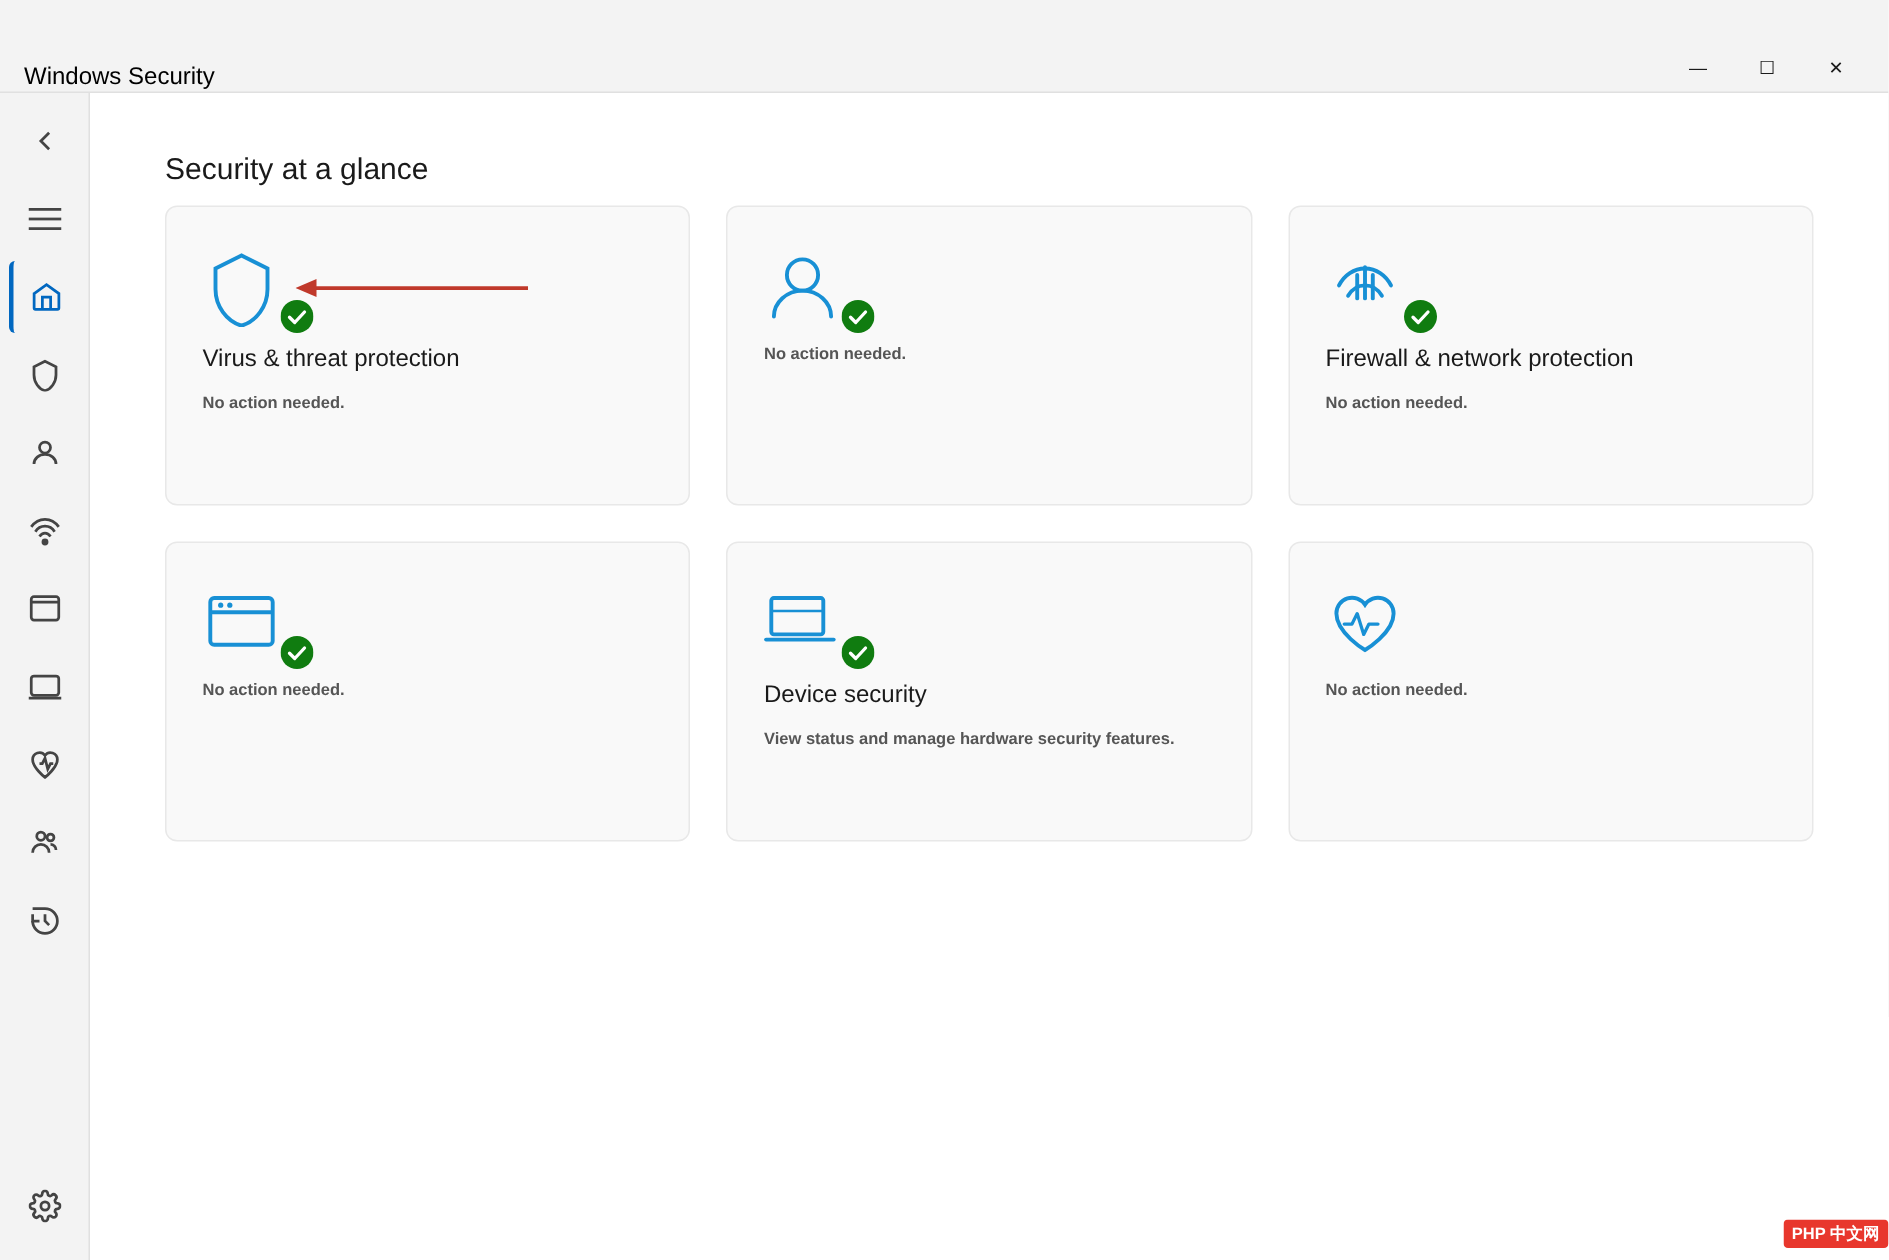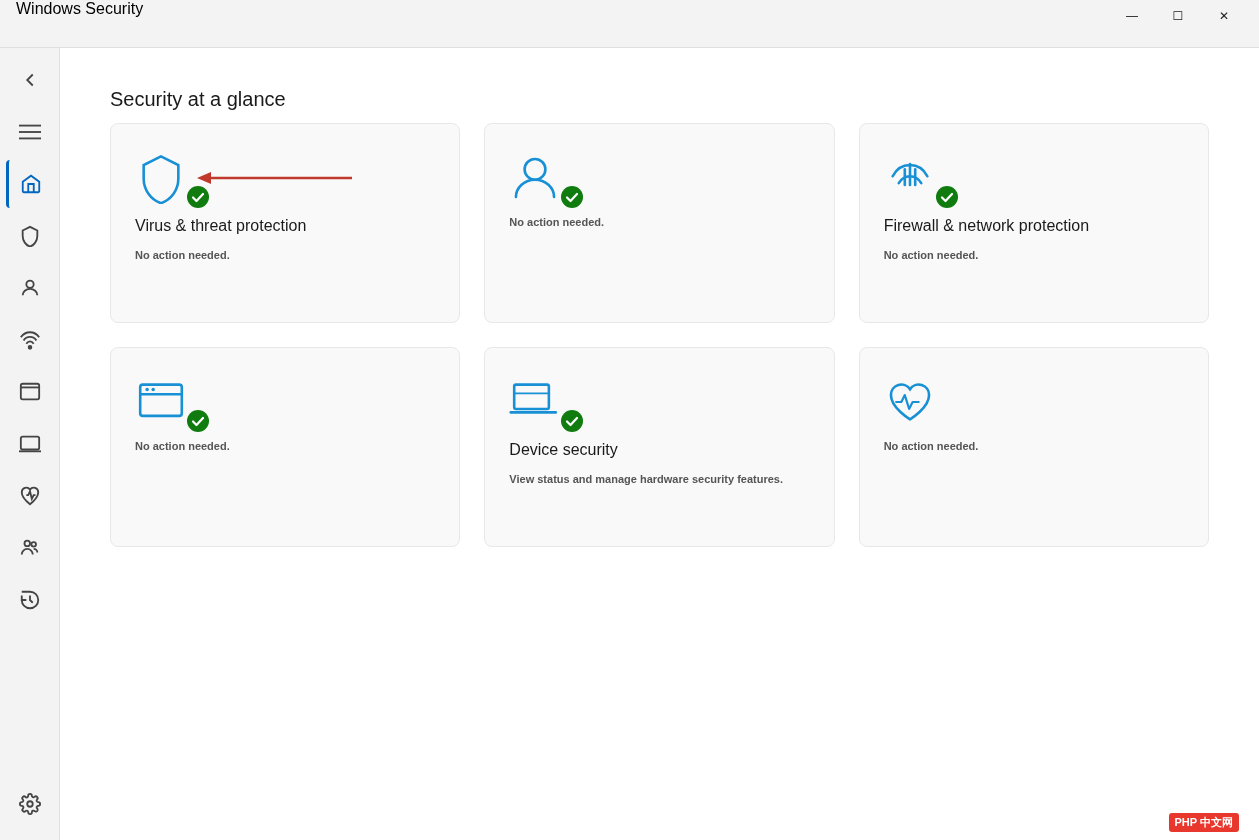--- a/index.html
+++ b/index.html
@@ -1,21 +1,21 @@
 <!DOCTYPE html>
 <html><head>
   <meta charset="utf-8">
   <style>
     * { margin: 0; padding: 0; box-sizing: border-box; }
     body { font-family: 'Segoe UI', sans-serif; background: #f3f3f3; width: 1259px; height: 840px; overflow: hidden; display: flex; flex-direction: column; }
 
     
     .title-bar {
-      display: flex; align-items: flex-start; justify-content: space-between;
-      background: #f3f3f3; height: 48px; padding: 0 12px 0 16px;
+      display: flex; align-items: flex-end; justify-content: space-between;
+      background: #f3f3f3; height: 62px; padding: 0 12px 0 16px;
       border-bottom: 1px solid #e0e0e0;
     }
     .title-bar-left { display: flex; align-items: center; gap: 8px; }
     .title-bar-controls { display: flex; gap: 0; }
     .title-bar-btn {
       width: 46px; height: 32px; border: none; background: transparent;
       cursor: pointer; display: flex; align-items: center; justify-content: center;
       font-size: 12px; color: #1a1a1a;
     }
 
@@ -58,21 +58,21 @@
     .icon-main { width: 52px; height: 52px; }
     .check-badge {
       position: absolute; bottom: -4px; right: -4px;
       width: 22px; height: 22px; background: white; border-radius: 50%;
       display: flex; align-items: center; justify-content: center;
     }
     .check-badge svg { width: 22px; height: 22px; }
 
     
     .watermark {
-      position: fixed; bottom: 8px; right: 20px;
+      position: fixed; bottom: 8px; right: 0;
       background: #e8372d; color: white; font-size: 11px; font-weight: bold;
       padding: 2px 6px; border-radius: 3px;
     }
   </style>
 </head>
 <body>
 
 <div class="title-bar">
   <div class="title-bar-left">
     <span>Windows Security</span>

